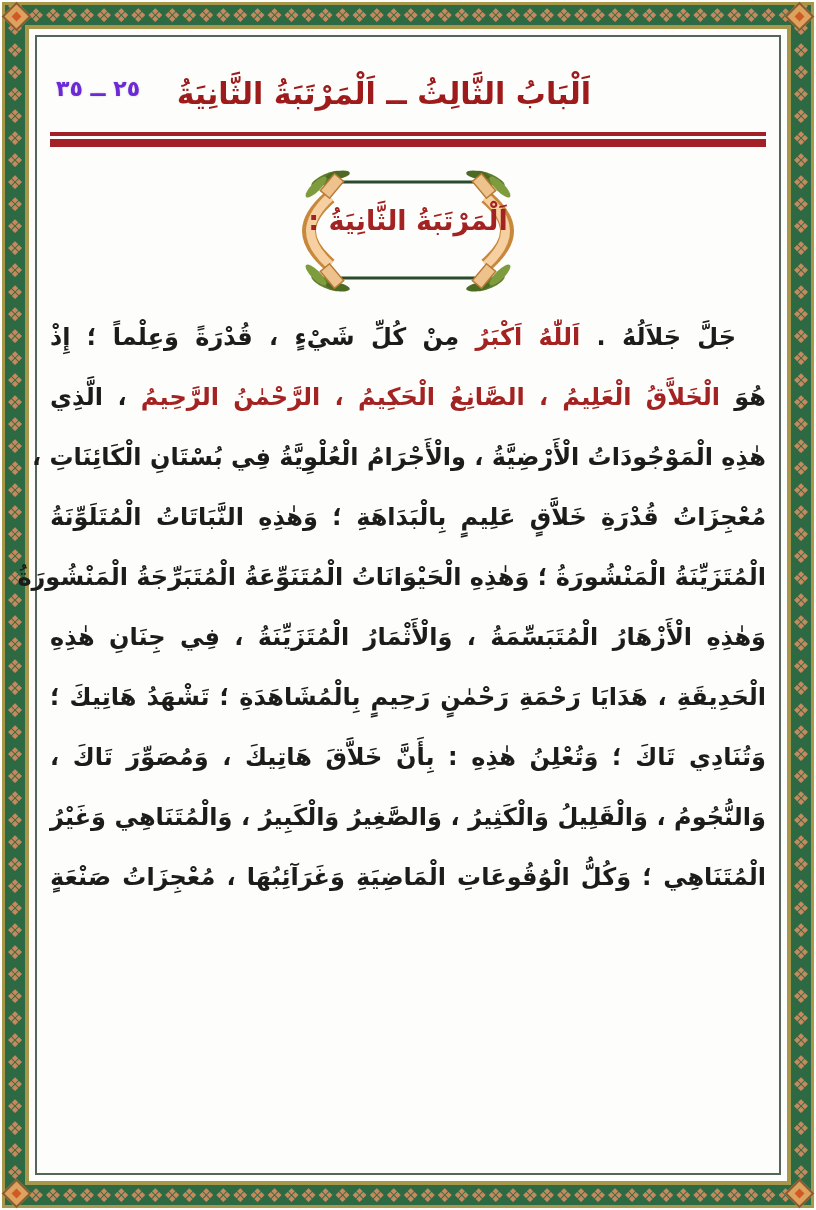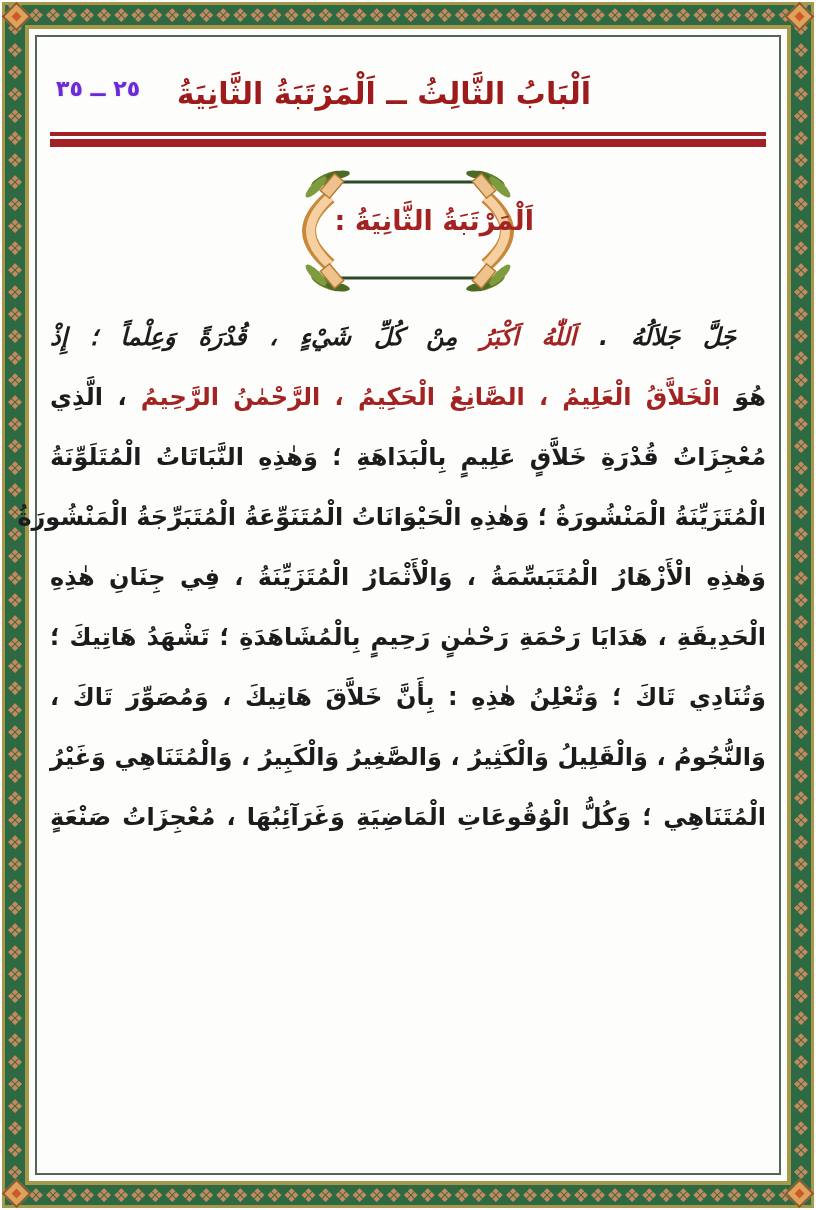--- a/index.html
+++ b/index.html
@@ -34,27 +34,27 @@
          color:#6d28d9;font-weight:bold;font-size:22px;letter-spacing:6px;
          text-shadow:0 0 2px rgba(140,140,140,.5);white-space:nowrap;}
   .rule{margin-top:6px;}
   .rule .thin{height:4px;background:#a32126;}
   .rule .gap{height:3px;}
   .rule .thick{height:8px;background:#a32126;}
   
   .cartouche-wrap{margin-top:20px;display:flex;justify-content:center;}
   .cartouche{position:relative;width:252px;height:128px;}
   .cartouche svg{position:absolute;left:0;top:0;}
-  .cartouche-label{position:absolute;left:0;right:0;top:38px;
+  .cartouche-label{position:absolute;left:0;right:0;top:38px;text-align:center;
                    color:#a32322;font-weight:bold;font-size:27px;z-index:2;}
   
   .body-text{margin-top:12px;color:#1c1c1c;font-weight:bold;font-size:24px;}
   .bline{height:60px;line-height:60px;text-align:justify;text-align-last:justify;
          white-space:nowrap;overflow:visible;}
-  .bline.indent{padding-right:30px;font-style:italic;}
+  .bline.indent{padding-right:30px;}
   .bline .red{color:#a32322;}
 </style>
 </head>
 <body>
 
 <div class="frame-outer"></div>
 <div class="band band-top">❖❖❖❖❖❖❖❖❖❖❖❖❖❖❖❖❖❖❖❖❖❖❖❖❖❖❖❖❖❖❖❖❖❖❖❖❖❖❖❖❖❖❖❖❖❖❖❖❖❖❖❖❖❖❖❖❖❖❖❖❖❖❖❖❖❖❖❖❖❖❖❖❖❖❖❖❖❖❖❖❖❖❖❖❖❖❖❖❖❖</div>
 <div class="band band-bottom">❖❖❖❖❖❖❖❖❖❖❖❖❖❖❖❖❖❖❖❖❖❖❖❖❖❖❖❖❖❖❖❖❖❖❖❖❖❖❖❖❖❖❖❖❖❖❖❖❖❖❖❖❖❖❖❖❖❖❖❖❖❖❖❖❖❖❖❖❖❖❖❖❖❖❖❖❖❖❖❖❖❖❖❖❖❖❖❖❖❖</div>
 <div class="band band-left">❖❖❖❖❖❖❖❖❖❖❖❖❖❖❖❖❖❖❖❖❖❖❖❖❖❖❖❖❖❖❖❖❖❖❖❖❖❖❖❖❖❖❖❖❖❖❖❖❖❖❖❖❖❖❖❖❖❖❖❖❖❖❖❖❖❖❖❖❖❖❖❖❖❖❖❖❖❖❖❖❖❖❖❖❖❖❖❖❖❖</div>
 <div class="band band-right">❖❖❖❖❖❖❖❖❖❖❖❖❖❖❖❖❖❖❖❖❖❖❖❖❖❖❖❖❖❖❖❖❖❖❖❖❖❖❖❖❖❖❖❖❖❖❖❖❖❖❖❖❖❖❖❖❖❖❖❖❖❖❖❖❖❖❖❖❖❖❖❖❖❖❖❖❖❖❖❖❖❖❖❖❖❖❖❖❖❖</div>
@@ -124,20 +124,21 @@
           <rect x="44" y="8" width="12" height="22" fill="#eec28c" stroke="#b87a34" stroke-width="1.5" transform="rotate(40 50 19)"></rect>
         </g>
       </svg>
       <div class="cartouche-label">اَلْمَرْتَبَةُ الثَّانِيَةُ :</div>
     </div>
   </div>
 
   <div class="body-text">
       <div class="bline indent"><span>جَلَّ جَلاَلُهُ . </span><span class="red">اَللّٰهُ اَكْبَرُ</span><span> مِنْ كُلِّ شَيْءٍ ، قُدْرَةً وَعِلْماً ؛ إِذْ</span></div>
       <div class="bline"><span>هُوَ </span><span class="red">الْخَلاَّقُ الْعَلِيمُ ، الصَّانِعُ الْحَكِيمُ ، الرَّحْمٰنُ الرَّحِيمُ</span><span> ، الَّذِي</span></div>
+      <div class="bline"><span>هٰذِهِ الْمَوْجُودَاتُ الْأَرْضِيَّةُ ، والْأَجْرَامُ الْعُلْوِيَّةُ فِي بُسْتَانِ الْكَائِنَاتِ ،</span></div>
       <div class="bline"><span>مُعْجِزَاتُ قُدْرَةِ خَلاَّقٍ عَلِيمٍ بِالْبَدَاهَةِ ؛ وَهٰذِهِ النَّبَاتَاتُ الْمُتَلَوِّنَةُ</span></div>
       <div class="bline"><span>الْمُتَزَيِّنَةُ الْمَنْشُورَةُ ؛ وَهٰذِهِ الْحَيْوَانَاتُ الْمُتَنَوِّعَةُ الْمُتَبَرِّجَةُ الْمَنْشُورَةُ</span></div>
       <div class="bline"><span>وَهٰذِهِ الْأَزْهَارُ الْمُتَبَسِّمَةُ ، وَالْأَثْمَارُ الْمُتَزَيِّنَةُ ، فِي جِنَانِ هٰذِهِ</span></div>
       <div class="bline"><span>الْحَدِيقَةِ ، هَدَايَا رَحْمَةِ رَحْمٰنٍ رَحِيمٍ بِالْمُشَاهَدَةِ ؛ تَشْهَدُ هَاتِيكَ ؛</span></div>
       <div class="bline"><span>وَتُنَادِي تَاكَ ؛ وَتُعْلِنُ هٰذِهِ : بِأَنَّ خَلاَّقَ هَاتِيكَ ، وَمُصَوِّرَ تَاكَ ،</span></div>
       <div class="bline"><span>وَالنُّجُومُ ، وَالْقَلِيلُ وَالْكَثِيرُ ، وَالصَّغِيرُ وَالْكَبِيرُ ، وَالْمُتَنَاهِي وَغَيْرُ</span></div>
       <div class="bline"><span>الْمُتَنَاهِي ؛ وَكُلُّ الْوُقُوعَاتِ الْمَاضِيَةِ وَغَرَآئِبُهَا ، مُعْجِزَاتُ صَنْعَةٍ</span></div>
     </div>
 
 </div>

